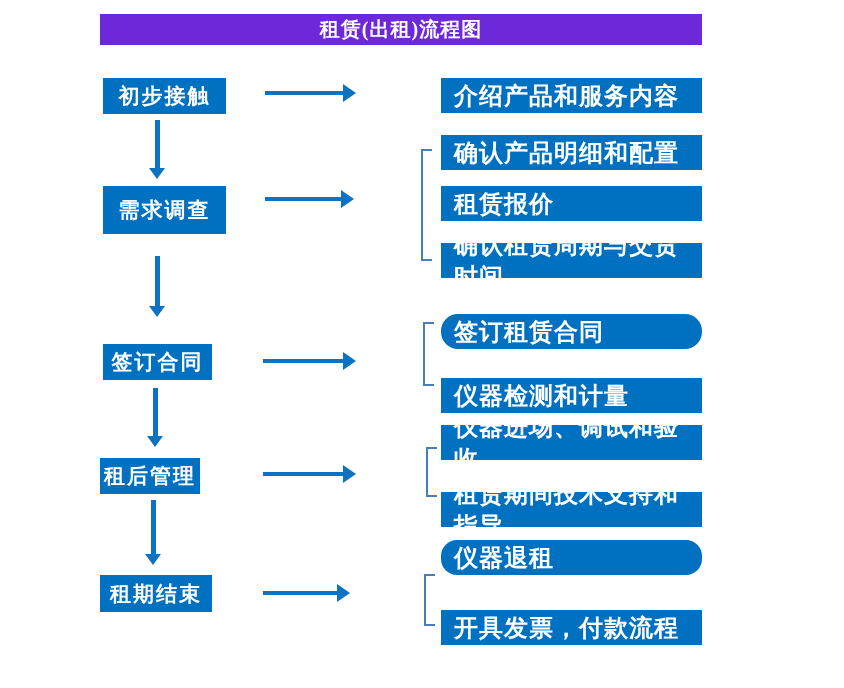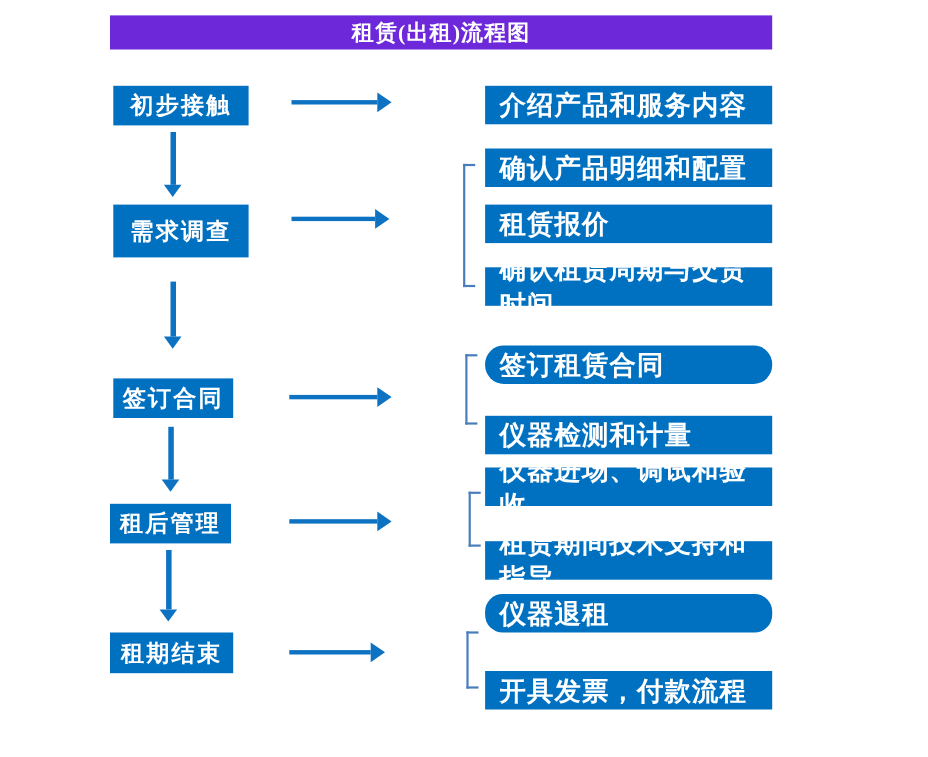--- a/index.html
+++ b/index.html
@@ -93,21 +93,21 @@
 </head>
 <body>
 
 <div class="canvas">
 
   <div class="title-bar">租赁(出租)流程图</div>
 
   <div class="lbox" style="left:103px; top:78px;  width:123px; height:36px;">初步接触</div>
   <div class="lbox" style="left:103px; top:186px; width:123px; height:48px;">需求调查</div>
   <div class="lbox" style="left:103px; top:344px; width:109px; height:36px;">签订合同</div>
-  <div class="lbox" style="left:100px; top:458px; width:110px; height:36px;">租后管理</div>
+  <div class="lbox" style="left:100px; top:458px; width:100px; height:36px;">租后管理</div>
   <div class="lbox" style="left:100px; top:575px; width:112px; height:37px;">租期结束</div>
 
   <div class="rbox" style="top:78px;">介绍产品和服务内容</div>
   <div class="rbox" style="top:135px;">确认产品明细和配置</div>
   <div class="rbox" style="top:186px;">租赁报价</div>
   <div class="rbox" style="top:243px;">确认租赁周期与交货时间</div>
   <div class="rbox" style="top:314px;border-radius:17px;">签订租赁合同</div>
   <div class="rbox" style="top:347px;margin-top:31px;">仪器检测和计量</div>
   <div class="rbox" style="top:425px;">仪器进场、调试和验收</div>
   <div class="rbox" style="top:492px;">租赁期间技术支持和指导</div>

